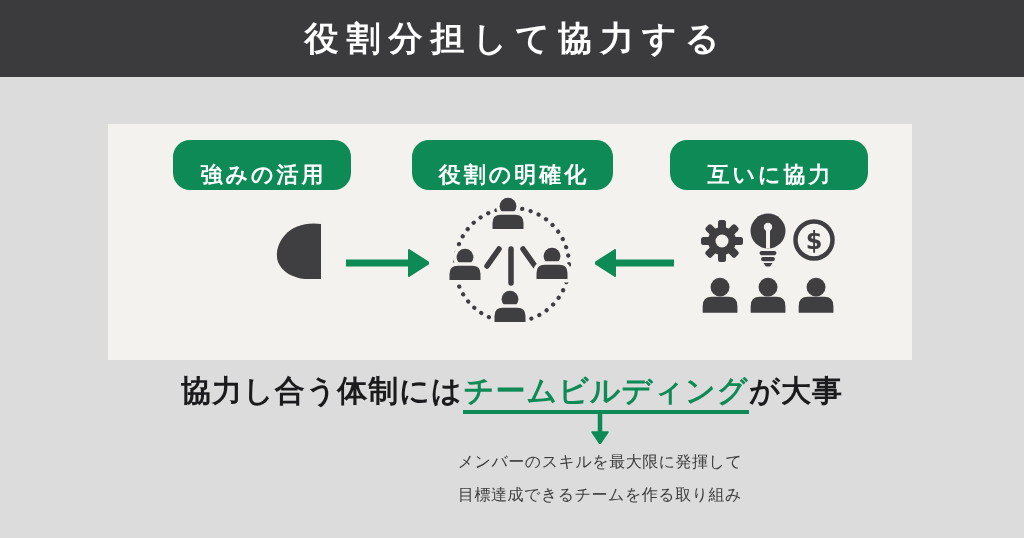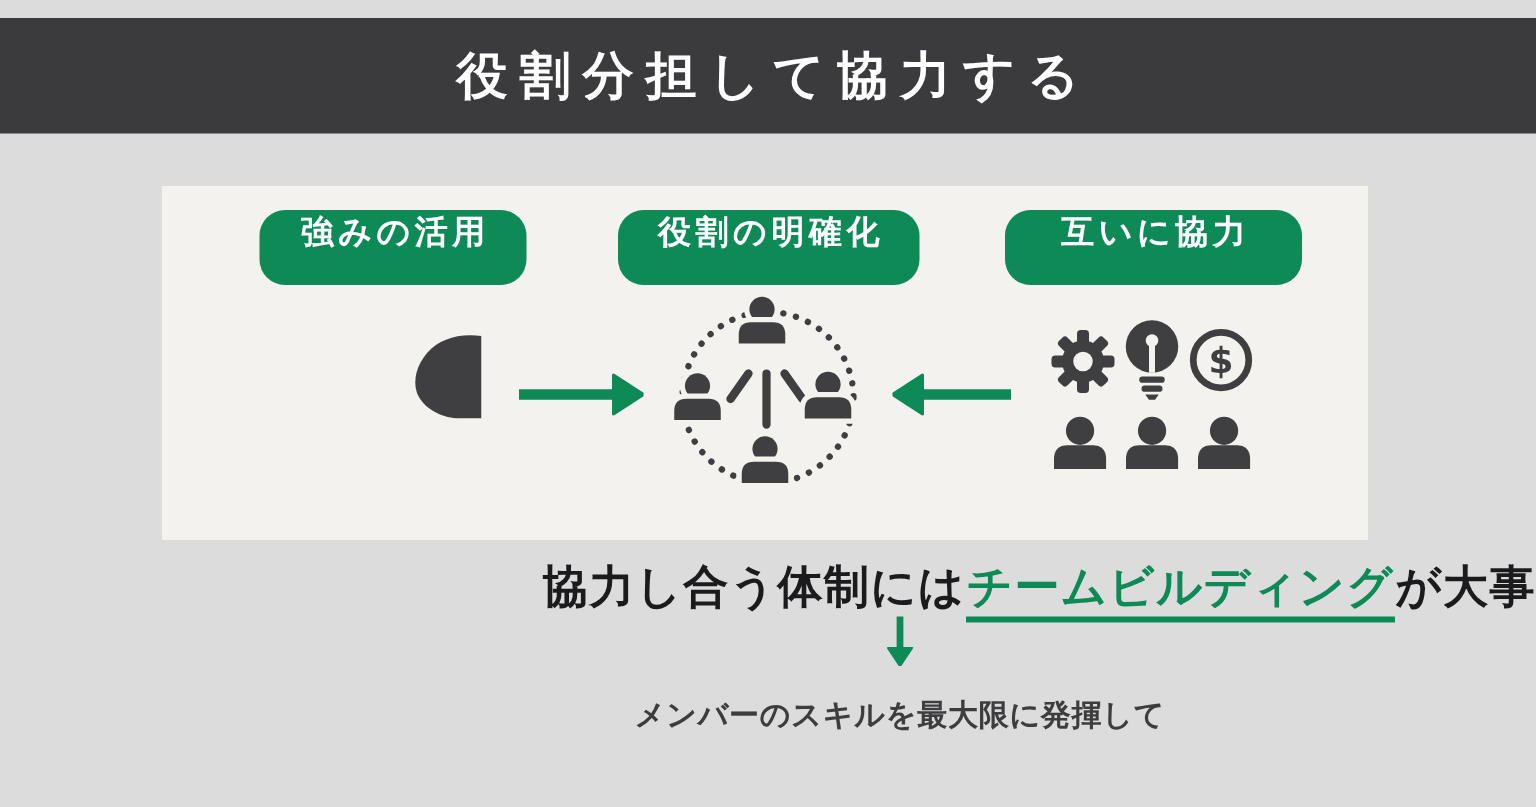--- a/index.html
+++ b/index.html
@@ -15,59 +15,59 @@
   }
   *{margin:0;padding:0;box-sizing:border-box;}
   body{background:#888;}
   .page{
     position:relative;width:1024px;height:538px;overflow:hidden;
     background:var(--page-bg);
     font-family:"Liberation Sans","DejaVu Sans",sans-serif;
     margin:0 auto;
   }
   .header{
-    position:absolute;left:0;top:12px;width:1024px;height:77px;
+    position:absolute;left:0;top:0;width:1024px;height:77px;
     background:var(--header-bg);
     display:flex;align-items:center;justify-content:center;
   }
   .title{
     color:var(--title-text);font-size:34px;font-weight:700;
     letter-spacing:8px;padding-left:8px;white-space:nowrap;
   }
   .panel{
     position:absolute;left:108px;top:124px;width:804px;height:236px;
     background:var(--panel-bg);
   }
   .pill{
     position:absolute;top:16px;height:50px;border-radius:17px;
     background:var(--green);
-    display:flex;align-items:flex-start;justify-content:center;
+    display:flex;align-items:flex-end;justify-content:center;
   }
   .pill span{
     color:var(--pill-text);font-size:22px;font-weight:700;
     letter-spacing:3px;padding-left:3px;white-space:nowrap;
   }
   .pill-1{left:65px;width:178px;}
   .pill-2{left:304px;width:201px;}
   .pill-3{left:562px;width:198px;}
   .abs{position:absolute;}
   .caption{
     position:absolute;top:371px;left:0;width:1024px;
-    text-align:right;font-size:30px;font-weight:700;
+    text-align:center;font-size:30px;font-weight:700;
     color:var(--caption-text);letter-spacing:1px;white-space:nowrap;
   }
   .caption .hl{
     color:var(--green);
     border-bottom:4px solid var(--green);
     padding:0 1px 3px 1px;
   }
   .note{
     position:absolute;top:445px;left:600px;transform:translateX(-50%);
-    text-align:center;font-size:20px;line-height:33px;font-weight:700;
-    color:var(--note-text);white-space:nowrap;letter-spacing:0.5px;margin-top:16px;
+    text-align:center;font-size:16px;line-height:33px;font-weight:400;
+    color:var(--note-text);white-space:nowrap;letter-spacing:0.5px;
   }
 </style>
 </head>
 <body>
 
 <div class="page">
 
   <svg width="0" height="0" style="position:absolute" aria-hidden="true">
     <defs>
       <g id="person-shape">
@@ -160,15 +160,16 @@
 
   <p class="caption"><span>協力し合う体制には</span><span class="hl">チームビルディング</span><span>が大事</span></p>
 
   <svg class="abs" style="left:588px;top:410px" width="24" height="34" viewBox="0 0 24 34">
     <line x1="12" y1="1" x2="12" y2="24" stroke="var(--green)" stroke-width="4.5"></line>
     <polygon points="4,22 12,34 20,22" fill="var(--green)" stroke="var(--green)" stroke-width="1.5" stroke-linejoin="round"></polygon>
   </svg>
 
   <div class="note">
     <div>メンバーのスキルを最大限に発揮して</div>
+    <div>目標達成できるチームを作る取り組み</div>
   </div>
 
 </div>
 
 </body></html>

